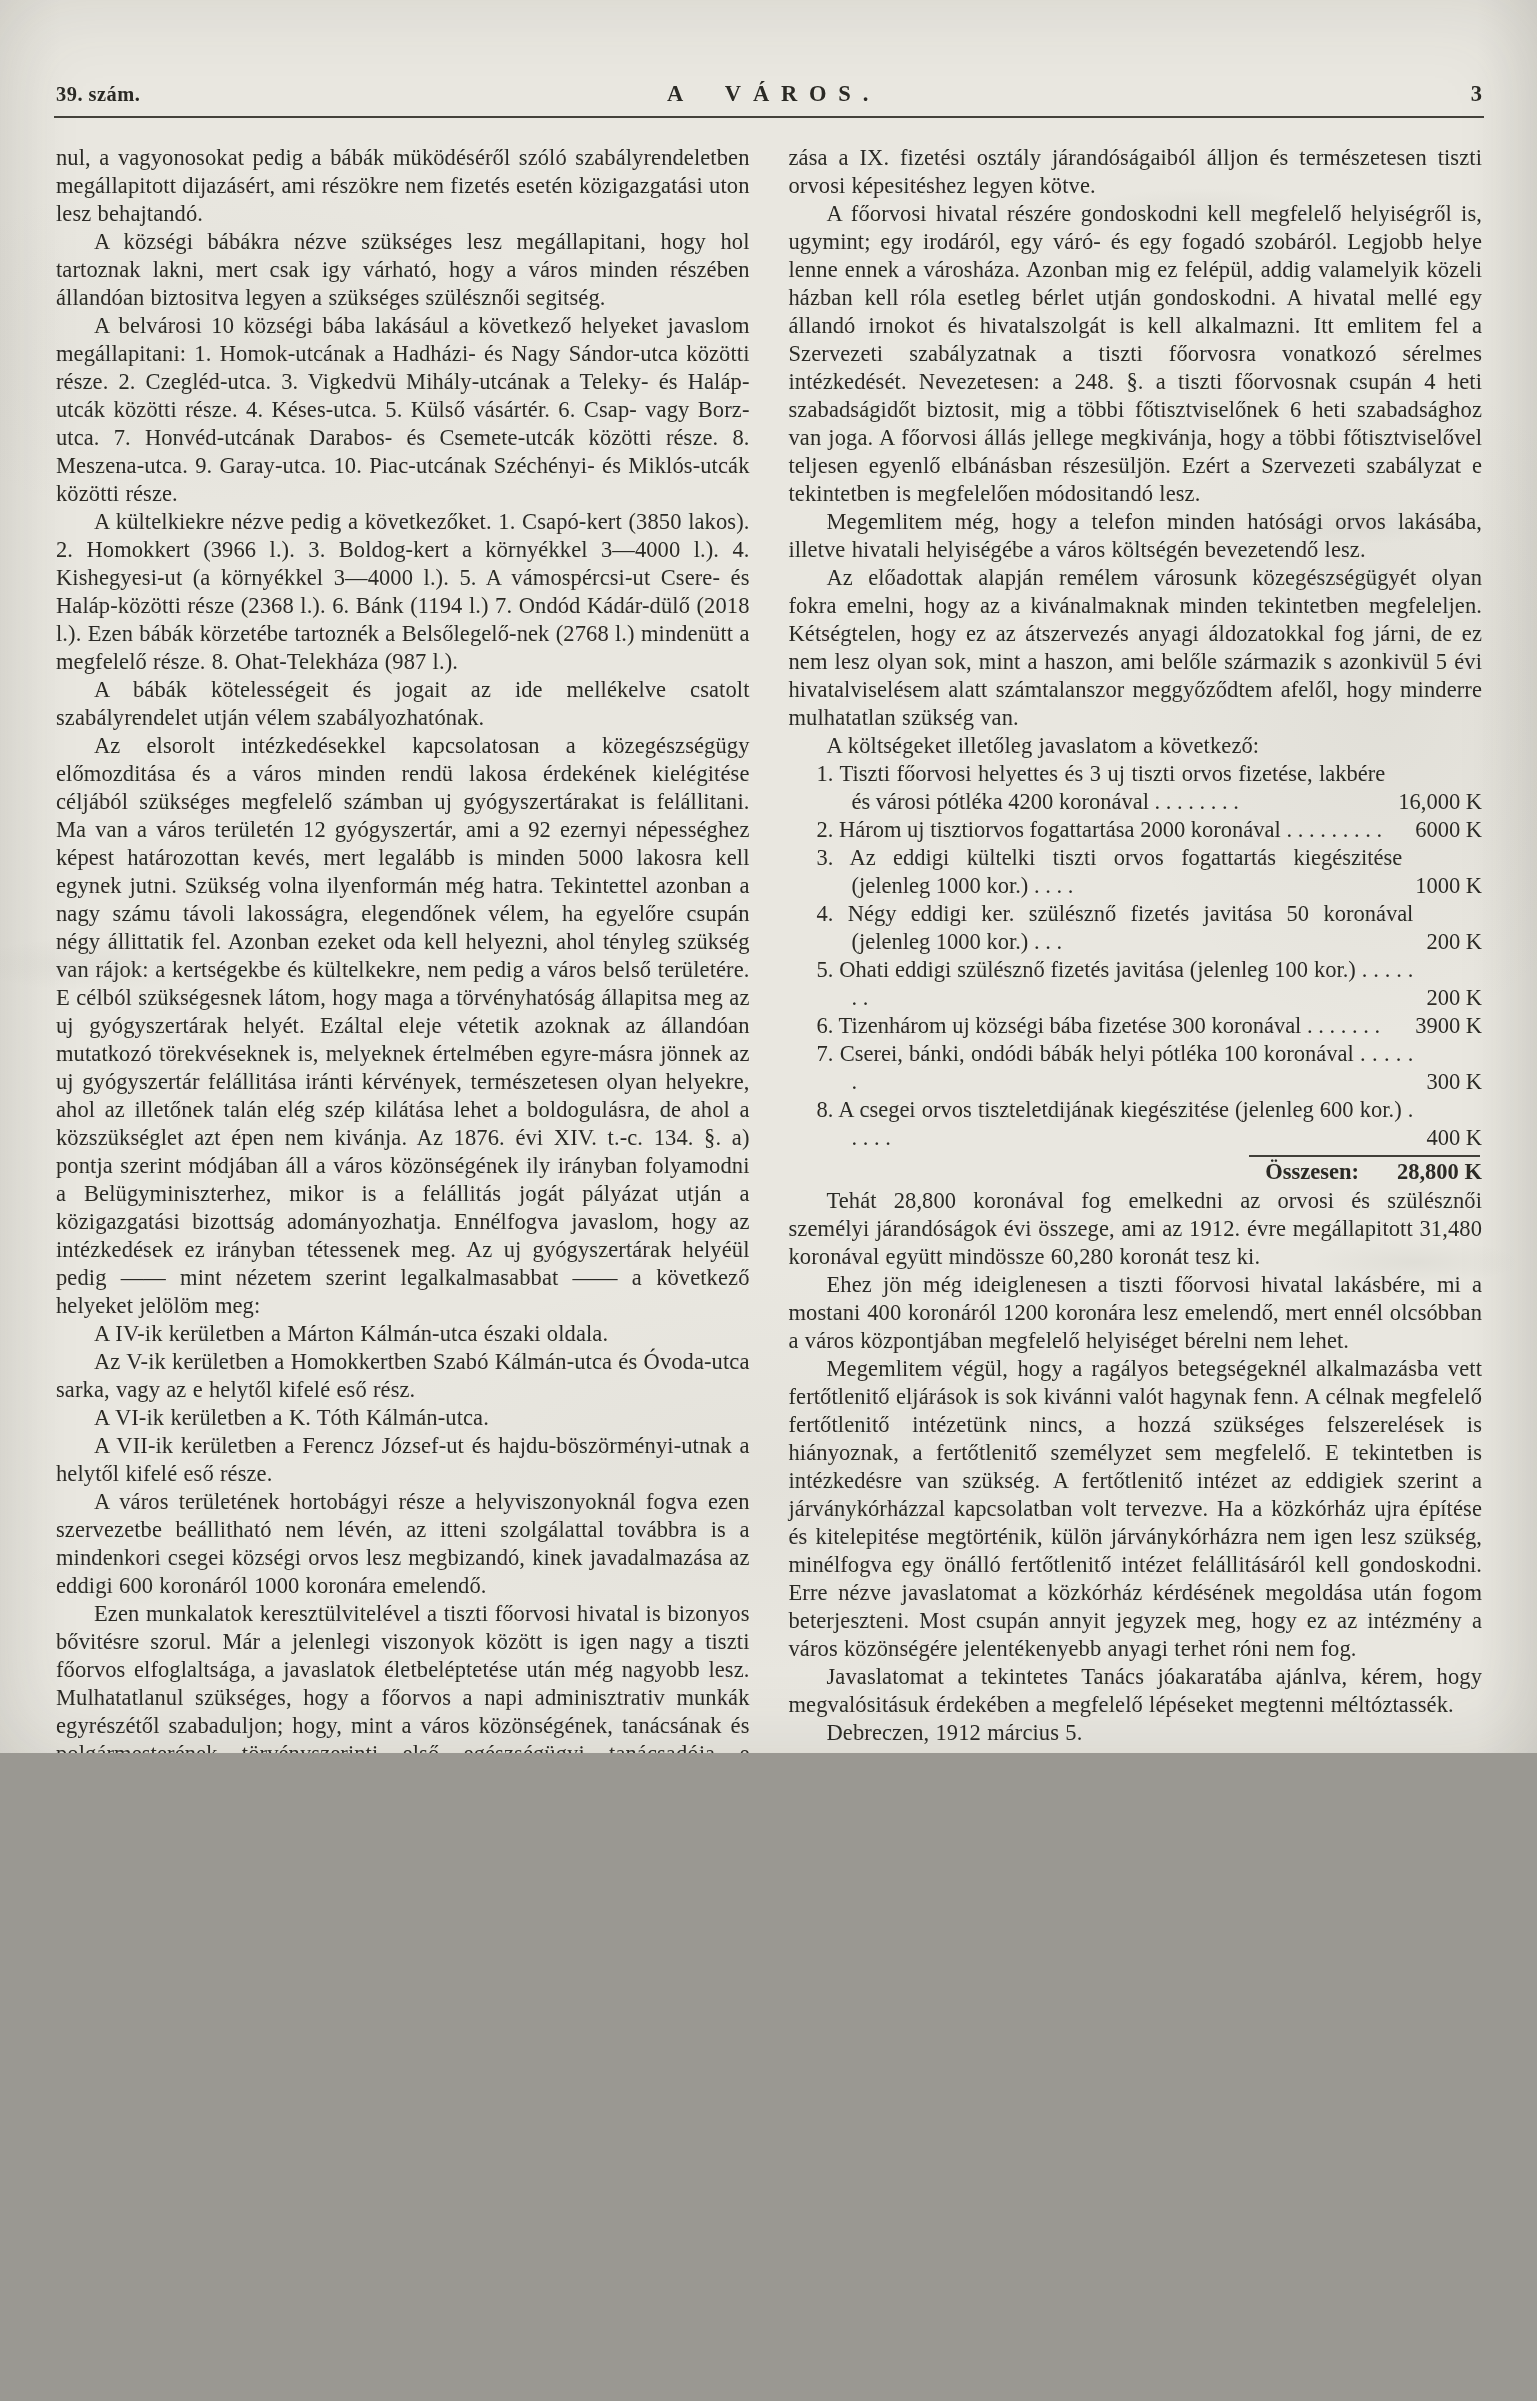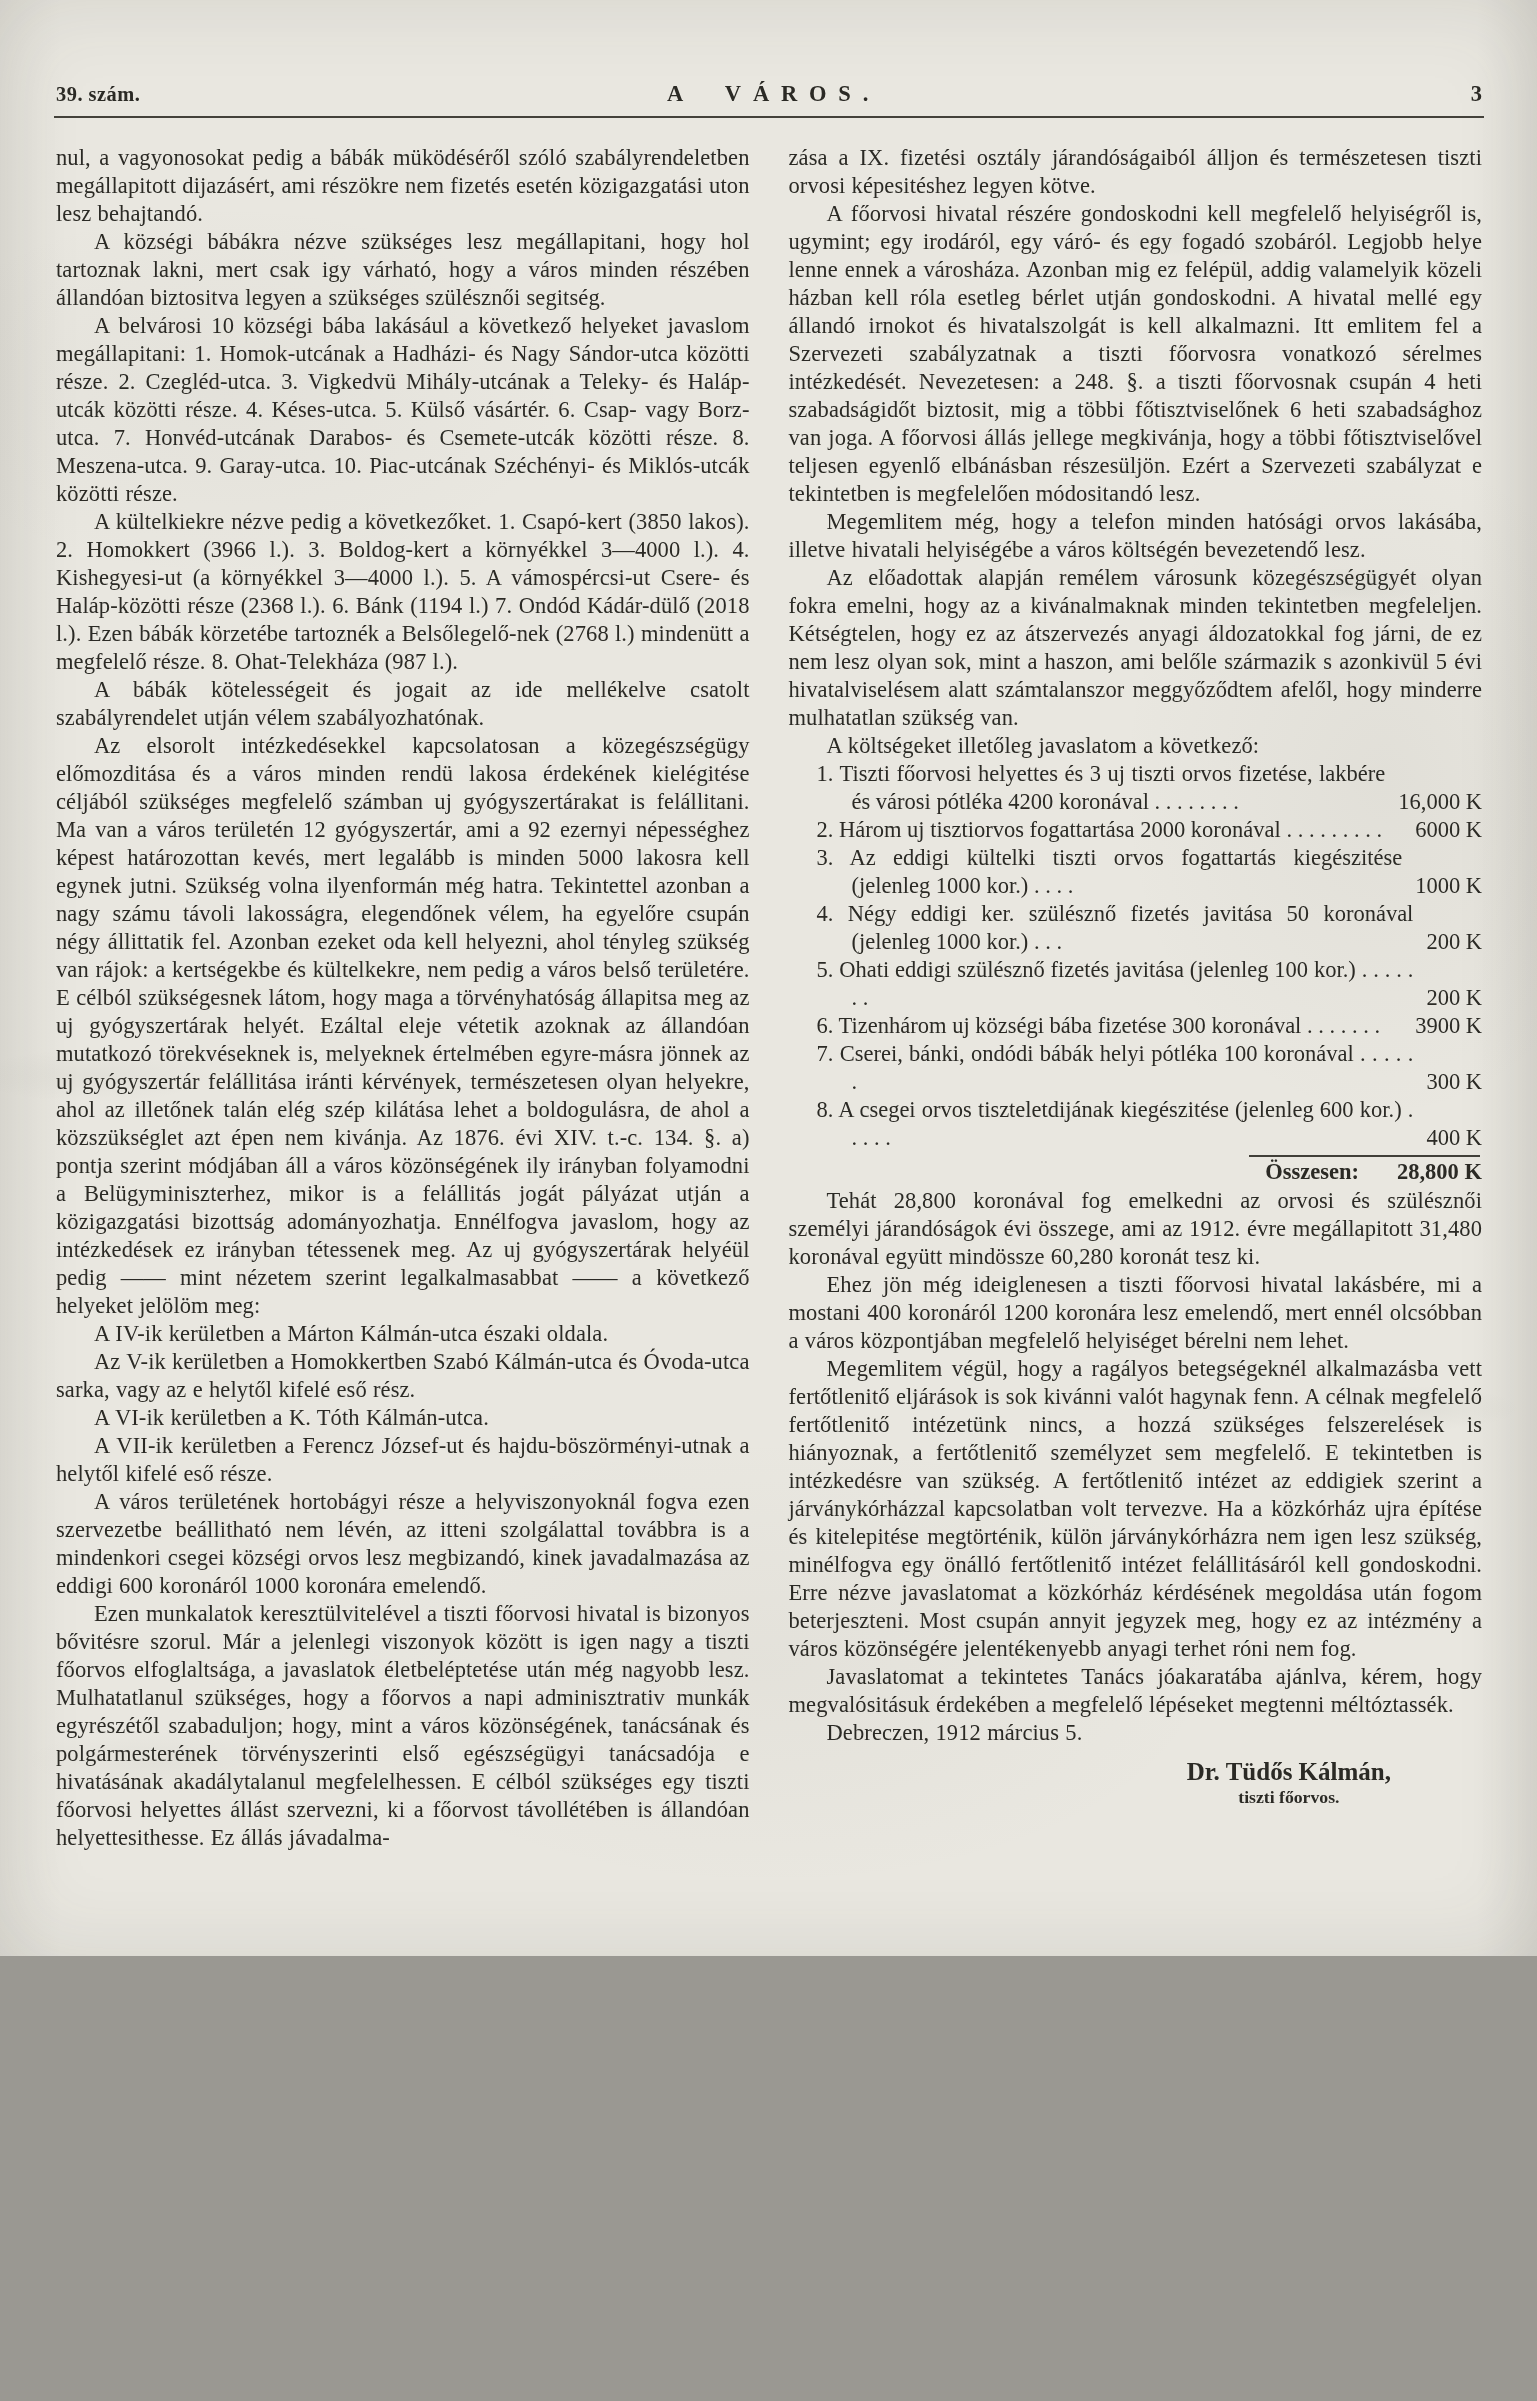--- a/index.html
+++ b/index.html
@@ -1,18 +1,18 @@
 <!DOCTYPE html>
 <html lang="hu" style="font-size:8.6px"><head>
 <meta charset="utf-8">
 <style>
   html,body{margin:0;padding:0;background:#9a9892;}
   .page{
     position:relative;
-    width:1538px;height:1956px;
+    width:1538px;height:1753px;
     margin:0 auto;
     background:#e9e7e0;
     background-image:
       radial-gradient(ellipse 483px 268px at 15% 20%, rgba(130,128,118,0.05), transparent 70%),
       radial-gradient(ellipse 376px 483px at 90% 40%, rgba(120,118,108,0.07), transparent 70%),
       radial-gradient(ellipse 644px 322px at 50% 85%, rgba(125,122,112,0.05), transparent 70%),
       linear-gradient(90deg, rgba(90,88,80,0.05) 0%, rgba(0,0,0,0) 4%, rgba(0,0,0,0) 96%, rgba(90,88,80,0.09) 100%);
     box-shadow: inset 0 0 86px rgba(60,58,50,0.12);
     overflow:hidden;
     font-family:"Liberation Serif", serif;

